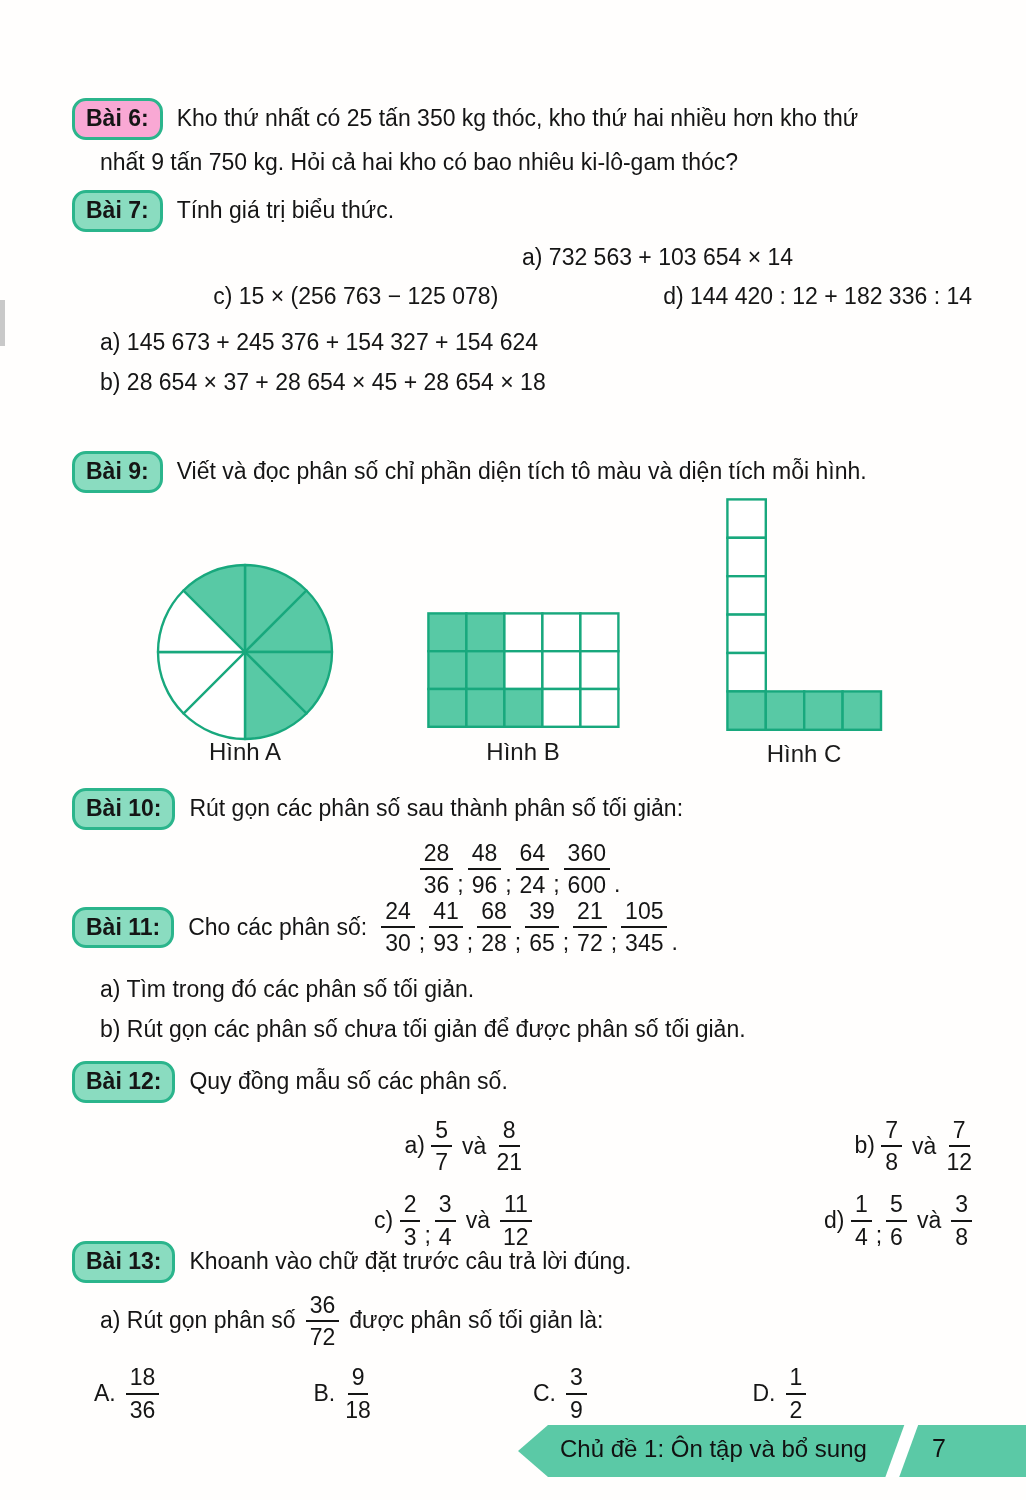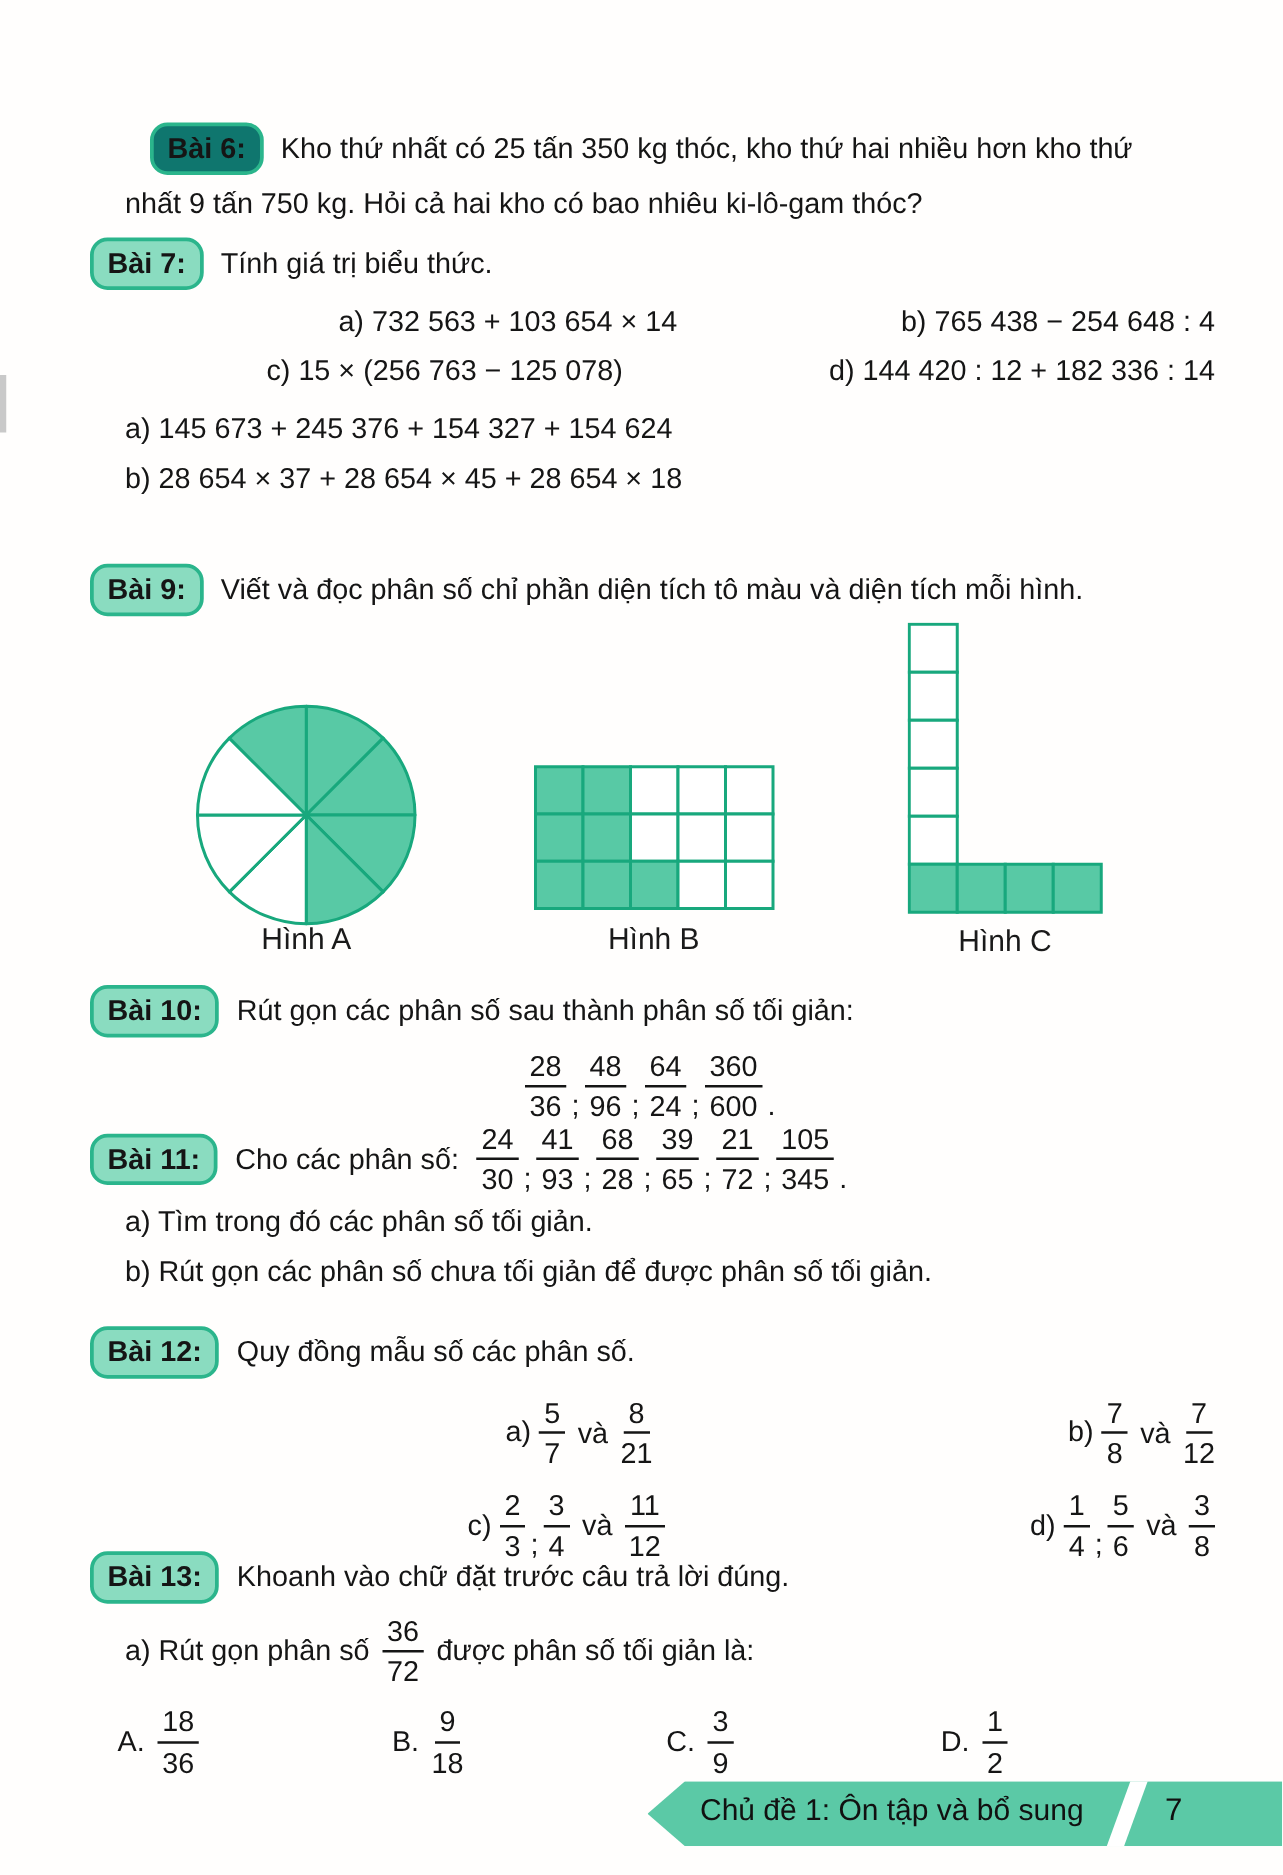--- a/index.html
+++ b/index.html
@@ -72,34 +72,33 @@
 </style>
 </head>
 <body>
 
 <div class="page">
 
   <div class="artifact"></div>
 
   <section class="prob" style="top:98px">
     <div class="row head">
-      <span class="badge" style="background: #0f766e; border-color: rgb(43, 181, 140); margin-left: 48px;">Bài 6:</span>
+      <span class="badge" style="background: #f9a8d4; border-color: rgb(43, 181, 140);">Bài 6:</span>
       <span class="txt">Kho thứ nhất có 25 tấn 350 kg thóc, kho thứ hai nhiều hơn kho thứ</span>
     </div>
     <div class="cont">nhất 9 tấn 750 kg. Hỏi cả hai kho có bao nhiêu ki-lô-gam thóc?</div>
   </section>
 
   <section class="prob" style="top:190px">
     <div class="row head">
       <span class="badge" style="background: rgb(138, 220, 192); border-color: rgb(43, 181, 140);">Bài 7:</span>
       <span class="txt">Tính giá trị biểu thức.</span>
     </div>
     <div class="cols">
       <span class="col1">a) 732 563 + 103 654 × 14</span>
-      <span class="col2">b) 765 438 − 254 648 : 4</span>
     </div>
     <div class="cols">
       <span class="col1">c) 15 × (256 763 − 125 078)</span>
       <span class="col2">d) 144 420 : 12 + 182 336 : 14</span>
     </div>
   </section>
 
   <section class="prob" style="top:318px">
     <div class="items">
       <div class="item">a) 145 673 + 245 376 + 154 327 + 154 624</div>
@@ -216,21 +215,21 @@
             <span class="den">72</span>
           </span>
         <span class="fsep">;</span>
         <span class="frac">
             <span class="num">105</span>
             <span class="den">345</span>
           </span>
         <span class="fsep">.</span>
       </span>
     </div>
-    <div class="item items" style="margin-top:4px">a) Tìm trong đó các phân số tối giản.</div>
+    <div class="item items" style="margin-top:16px">a) Tìm trong đó các phân số tối giản.</div>
     <div class="item items">b) Rút gọn các phân số chưa tối giản để được phân số tối giản.</div>
   </section>
 
   <section class="prob" style="top:1061px">
     <div class="row head">
       <span class="badge" style="background: rgb(138, 220, 192); border-color: rgb(43, 181, 140);">Bài 12:</span>
       <span class="txt">Quy đồng mẫu số các phân số.</span>
     </div>
     <div class="cols" style="margin-top:14px">
       <span class="col1 fracline">

